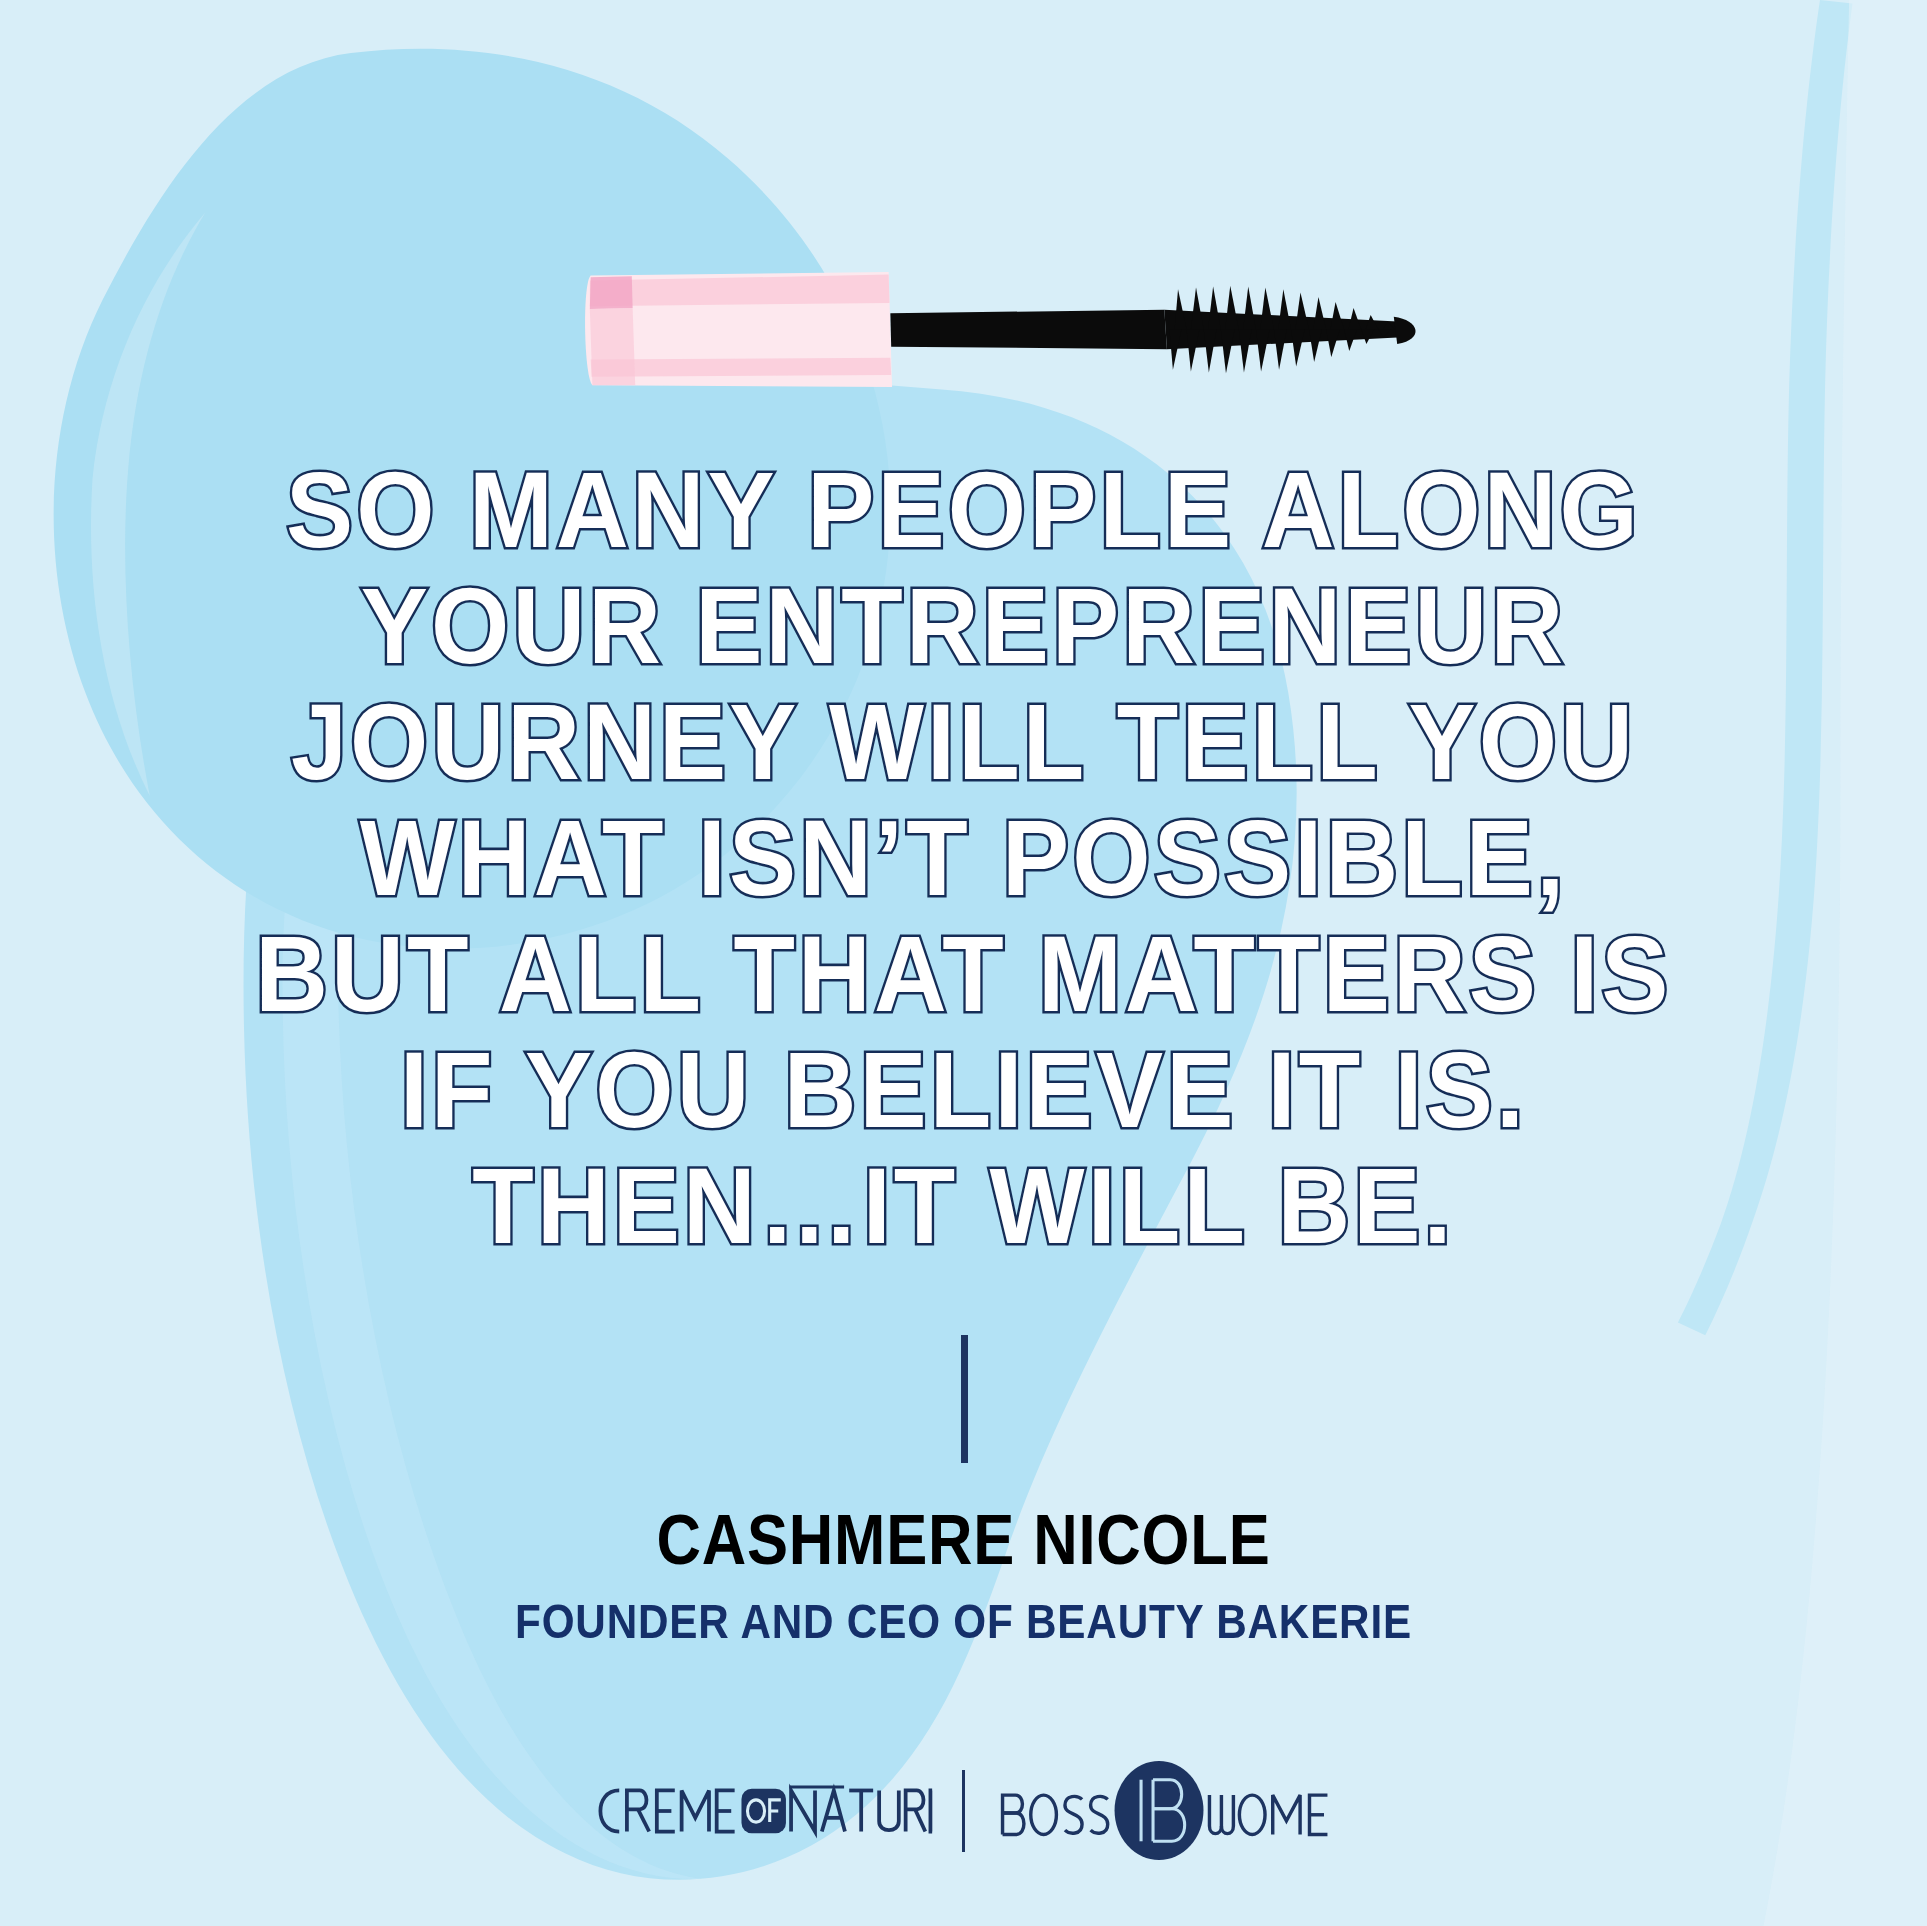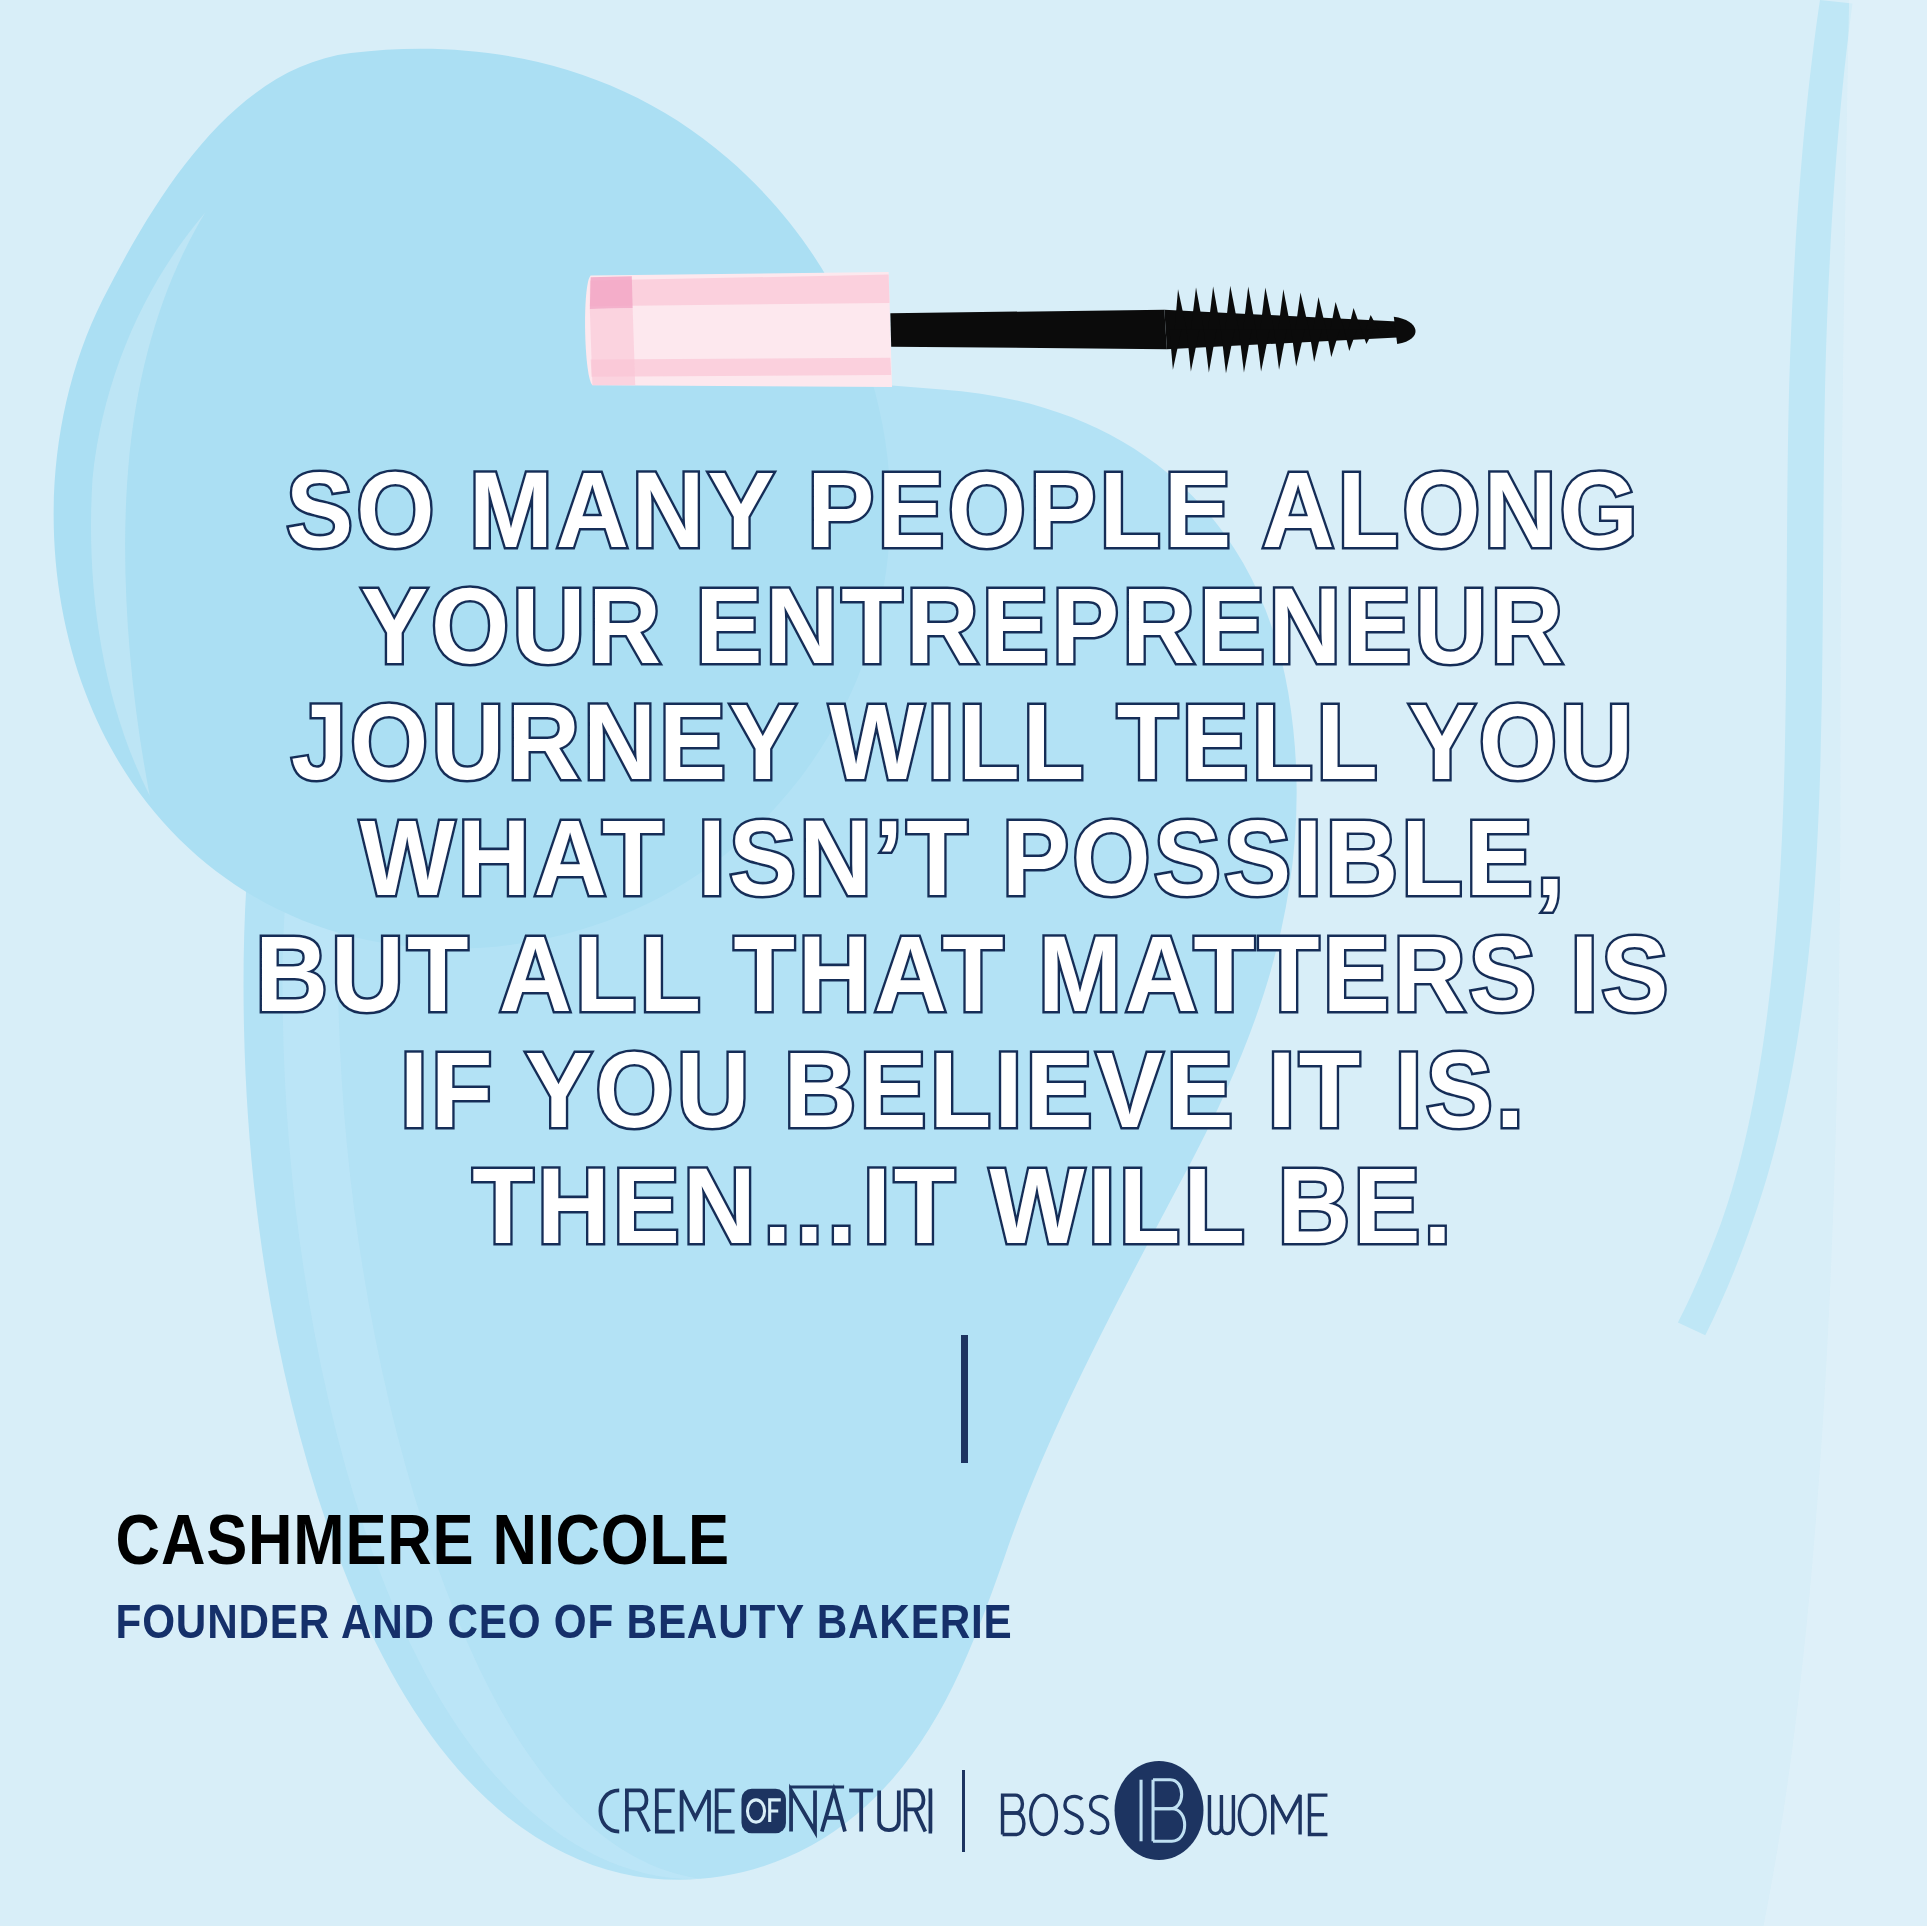--- a/index.html
+++ b/index.html
@@ -66,20 +66,21 @@
     height: 128px;
     background: #1d3461;
   }
 
   
   .attrib {
     position: absolute;
     left: 0;
     top: 1503px;
     width: 1927px;
+    text-align: center;
   }
   .attrib-name {
     display: block;
     font-family: "Liberation Sans Narrow", "Liberation Sans", sans-serif;
     font-weight: 700;
     font-size: 70px;
     line-height: 74px;
     letter-spacing: 0.9px;
     color: #000000;
     transform: scaleX(0.88);

